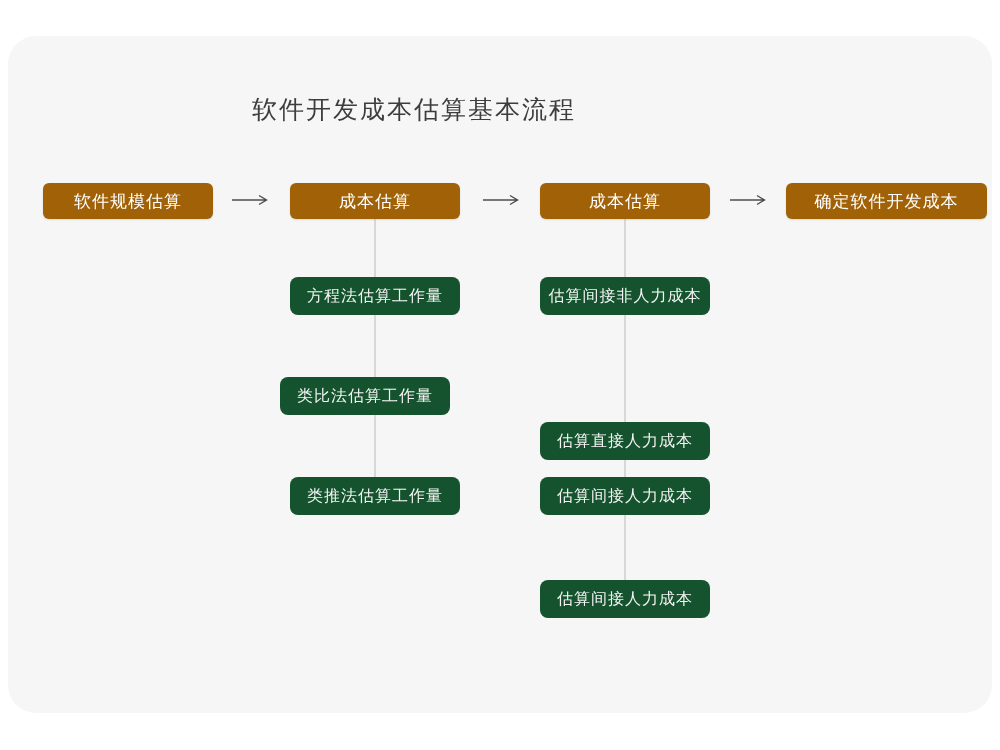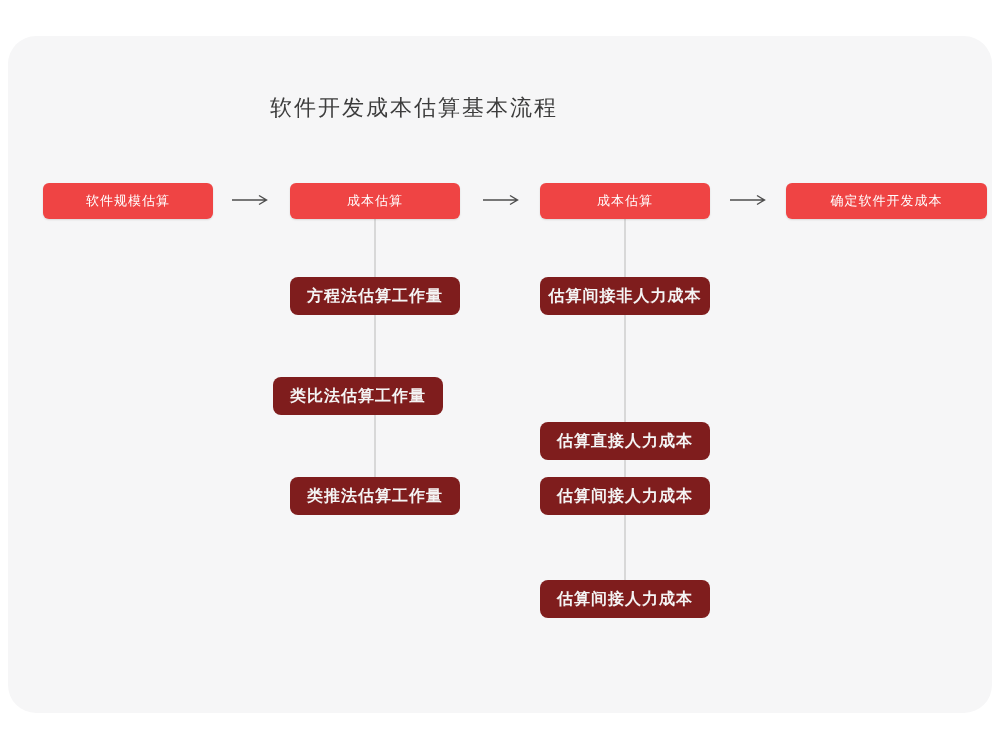--- a/index.html
+++ b/index.html
@@ -7,35 +7,35 @@
     width:1000px;height:750px;position:relative;overflow:hidden;
     background:#ffffff;
     font-family:"Liberation Sans","DejaVu Sans",sans-serif;
   }
   .card{
     position:absolute;left:8px;top:36px;width:984px;height:677px;
     background:#f6f6f7;border-radius:28px;
   }
   .title{
     position:absolute;left:0;top:93px;width:828px;
-    text-align:center;font-size:22px;color:#3d3d3d;
+    text-align:center;font-size:25px;color:#3d3d3d;
     letter-spacing:2px;font-weight:500;
   }
   .node{
     position:absolute;top:183px;height:36px;
-    background:#ef4444;border-radius:6px;
-    color:#ffffff;font-size:13px;letter-spacing:1px;
+    background:#a16207;border-radius:6px;
+    color:#ffffff;font-size:17px;letter-spacing:1px;
     display:flex;align-items:center;justify-content:center;
     box-shadow:0 1px 2px rgba(0,0,0,0.12);
   }
   .sub{
     position:absolute;height:38px;width:170px;
-    background:#7f1d1d;border-radius:8px;
+    background:#14532d;border-radius:8px;
     color:#f4f4f4;font-size:16px;letter-spacing:1px;
-    display:flex;align-items:center;justify-content:center;font-weight:bold;
+    display:flex;align-items:center;justify-content:center;
   }
   .arrow{position:absolute;top:193px;width:40px;height:14px;}
   .vline{position:absolute;width:2px;background:#d8d8d8;}
 </style>
 </head>
 <body>
 
 <div class="card"></div>
 
 <div class="title">软件开发成本估算基本流程</div>
@@ -57,19 +57,19 @@
 
 <div class="node" style="left:540px;width:170px;">成本估算</div>
 
 <svg class="arrow" style="left:728px;" viewBox="0 0 40 14">
   <path d="M2 7 H36 M29 2.5 L36.5 7 L29 11.5" fill="none" stroke="#4d4d4d" stroke-width="1.4"></path>
 </svg>
 
 <div class="node" style="left:786px;width:201px;">确定软件开发成本</div>
 
 <div class="sub" style="left:290px;top:277px;">方程法估算工作量</div>
-<div class="sub" style="left:273px;top:377px;">类比法估算工作量</div>
+<div class="sub" style="left:280px;top:377px;">类比法估算工作量</div>
 <div class="sub" style="left:290px;top:477px;">类推法估算工作量</div>
 
 <div class="sub" style="left:540px;top:277px;">估算间接非人力成本</div>
 <div class="sub" style="left:540px;top:377px;margin-top:45px;">估算直接人力成本</div>
 <div class="sub" style="left:540px;top:477px;">估算间接人力成本</div>
 <div class="sub" style="left:540px;top:580px;">估算间接人力成本</div>
 
 </body></html>

